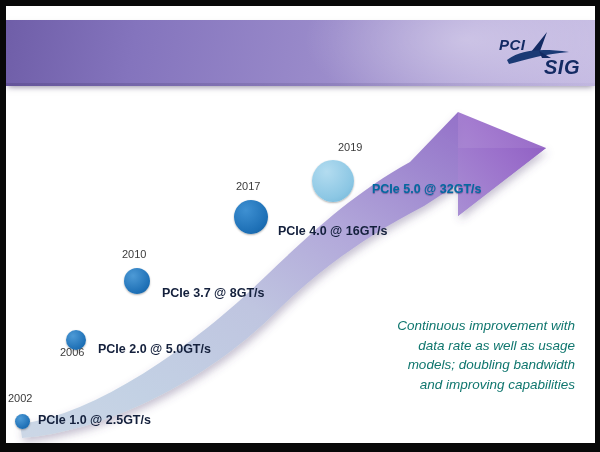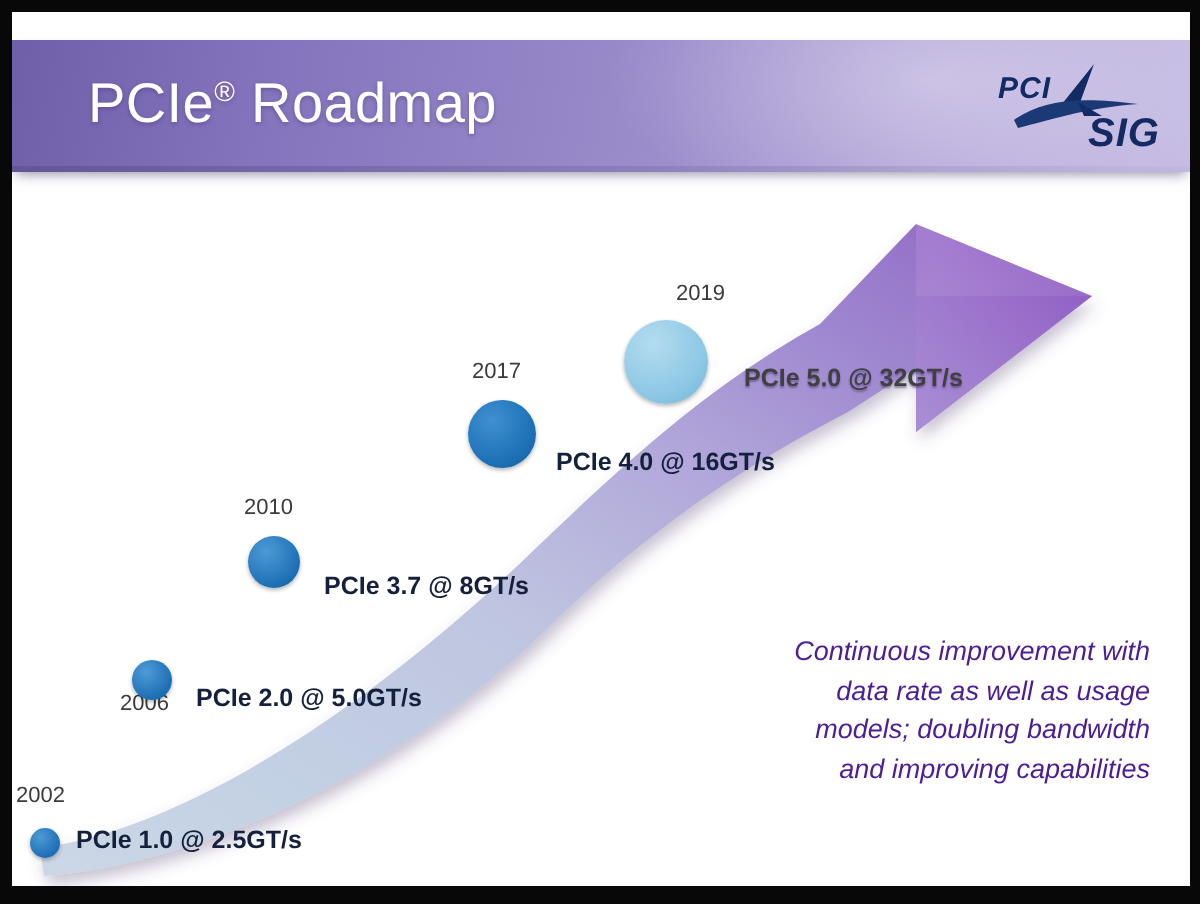--- a/index.html
+++ b/index.html
@@ -104,21 +104,21 @@
     font-weight: 400;
     white-space: nowrap;
   }
   .milestone .label {
     position: absolute;
     font-size: 12.5px;
     font-weight: bold;
     color: #14203c;
     white-space: nowrap;
   }
-  .milestone.on-arrow .label { color: #404040; text-shadow: 0 1px 1px rgba(70,50,110,0.5); }
+  .milestone.on-arrow .label { color: #0369a1; text-shadow: 0 1px 1px rgba(70,50,110,0.5); }
 
   
   #milestone-pcie10 { left: 0px; top: 382px; }
   #milestone-pcie10 .dot   { left: 9px; top: 26px; width: 15px; height: 15px;
                              background: radial-gradient(circle at 35% 30%, #4d9ad6, #1d6fb5 70%, #17598f); }
   #milestone-pcie10 .year  { left: 2px;  top: 4px; }
   #milestone-pcie10 .label { left: 32px; top: 25px; }
 
   
   #milestone-pcie20 { left: 50px; top: 300px; }
@@ -152,33 +152,30 @@
   
   #roadmap-caption {
     position: absolute;
     right: 20px;
     top: 310px;
     width: 245px;
     text-align: right;
     font-size: 13.5px;
     font-style: italic;
     line-height: 1.45;
-    color: #4c1d95;
+    color: #0f766e;
   }
 </style>
 </head>
 <body>
 
 <div id="slide-frame">
   <div id="slide-canvas">
 
     <div id="header-band">
-      <div id="header-title">
-        <span>PCIe</span><span class="reg">®</span><span> Roadmap</span>
-      </div>
 
       <div id="pcisig-logo">
         <svg class="swoosh" viewBox="0 0 82 48">
           <path d="M52 2 L36 22 L30 26 L34 27 L44 24 Z" fill="#132a63"></path>
           <path d="M12 30 C26 20, 44 18, 74 22 C48 24, 30 30, 14 34 Z" fill="#1b3a75"></path>
           <path d="M44 21 L56 28 L47 28 Z" fill="#132a63"></path>
         </svg>
         <span class="pci-text">PCI</span>
         <span class="sig-text">SIG</span>
       </div>

